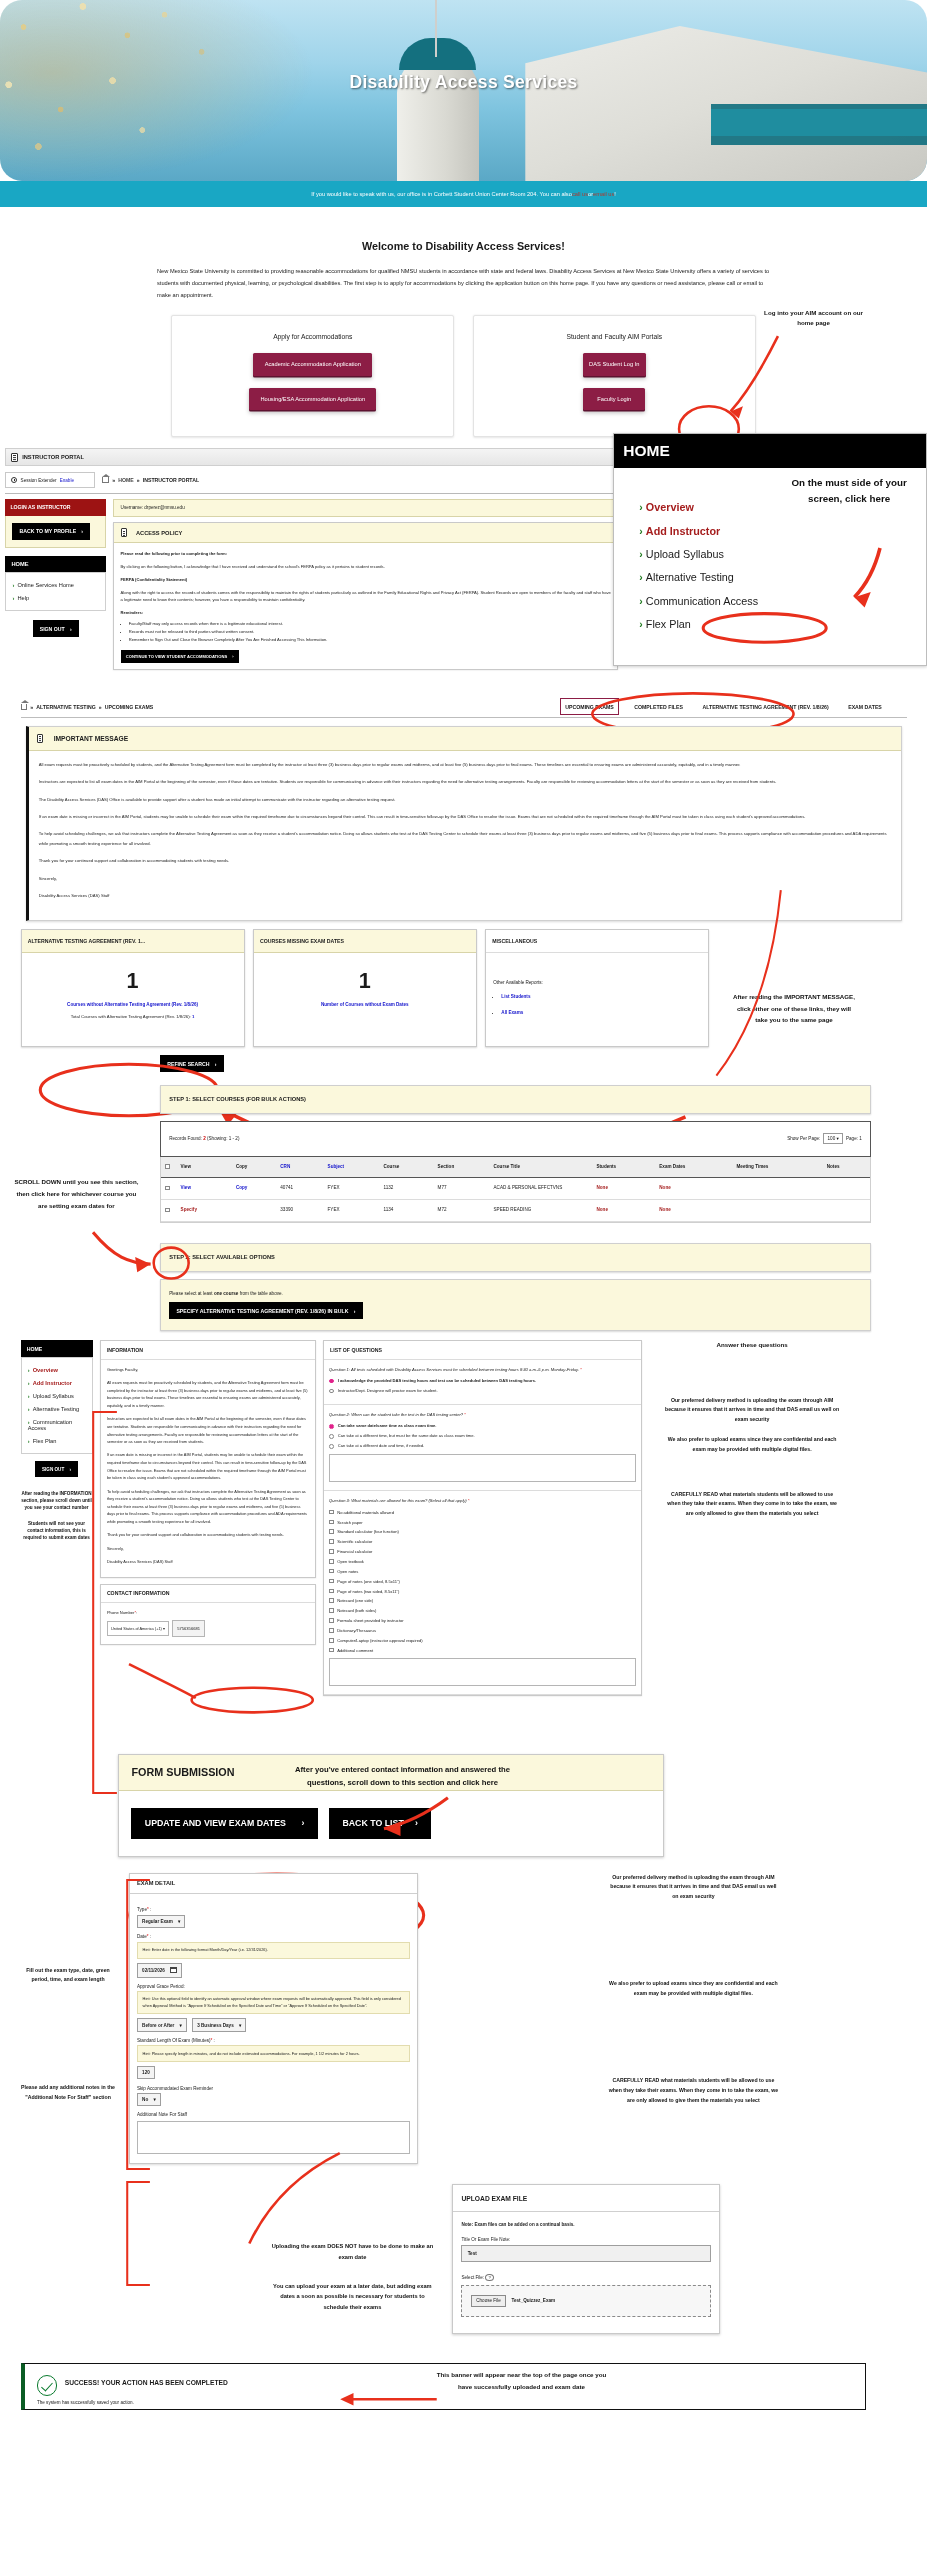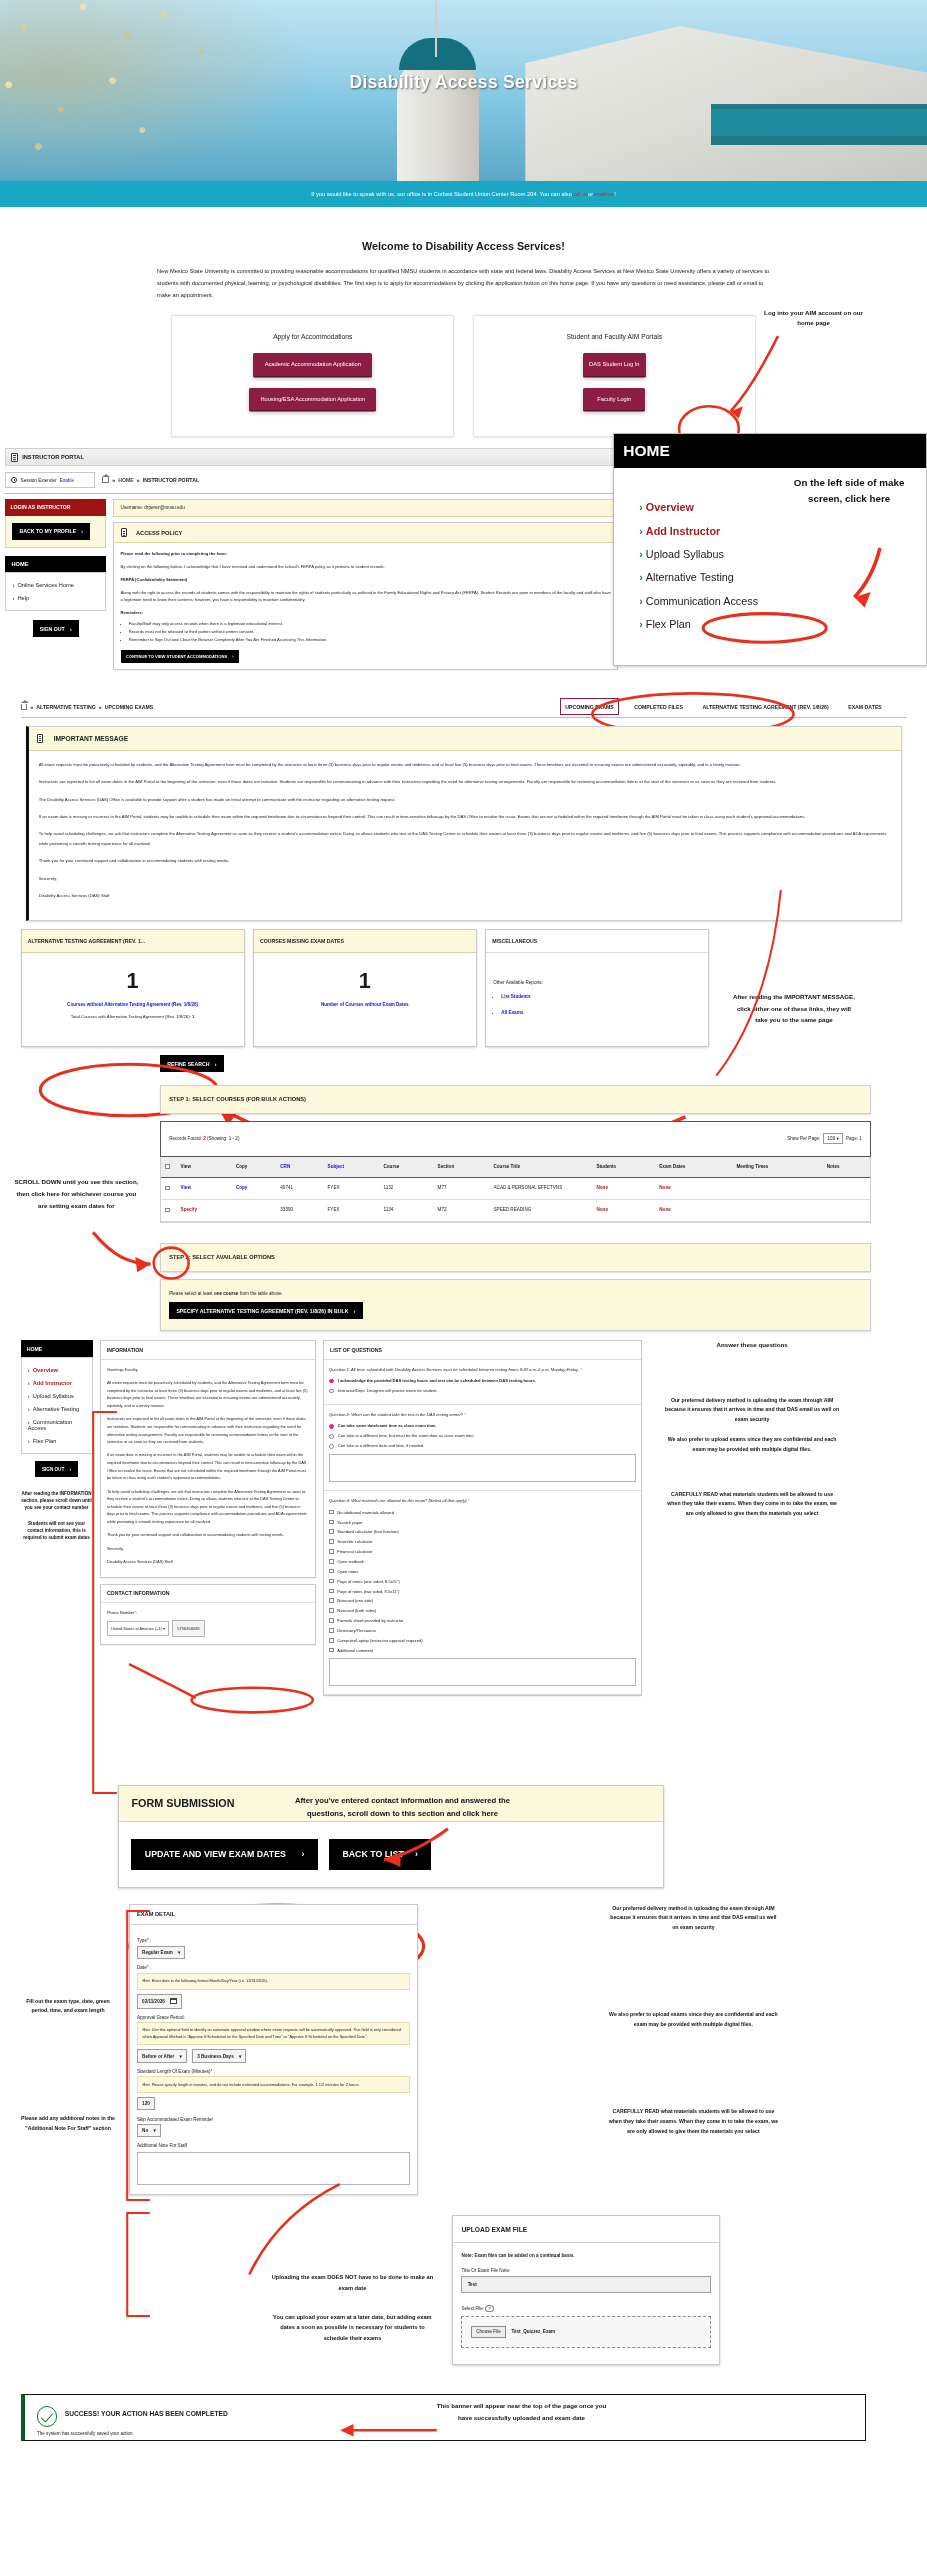--- a/index.html
+++ b/index.html
@@ -11,20 +11,21 @@
     font-family:"Liberation Sans", sans-serif;
     color:#1a1a1a;
     position:relative;
   }
   .page { position:relative; width:927px; }
 
   
   .hero {
     position:relative; height:181px; width:927px; overflow:hidden;
     background:linear-gradient(180deg,#bfe3f2 0%, #9fd4ea 35%, #7fc4df 60%, #5aa8c6 100%);
+    border-radius:22px;
   }
   .hero-bldg {
     position:absolute; right:0; bottom:0; width:515px; height:155px;
     background:
       linear-gradient(160deg, rgba(240,240,236,1) 0%, rgba(222,222,216,1) 55%, rgba(200,200,194,1) 100%);
     clip-path: polygon(22% 100%, 22% 24%, 52% 0%, 100% 30%, 100% 100%);
   }
   .hero-teal1 { position:absolute; right:0; bottom:36px; width:216px; height:41px; background:#12707f; opacity:.92;}
   .hero-teal2 { position:absolute; right:0; bottom:45px; width:216px; height:27px; background:#1f8fa2; opacity:.9;}
   .hero-tower {
@@ -377,21 +378,21 @@
       <div class="hd">HOME</div>
       <ul>
         <li><span class="chev">›</span><span class="m-red">Overview</span></li>
         <li><span class="chev">›</span><span class="m-red">Add Instructor</span></li>
         <li><span class="chev">›</span><span>Upload Syllabus</span></li>
         <li><span class="chev">›</span><span>Alternative Testing</span></li>
         <li><span class="chev">›</span><span>Communication Access</span></li>
         <li><span class="chev">›</span><span>Flex Plan</span></li>
       </ul>
     </div>
-    <div class="ann big" style="position:absolute; right:13.4px; top:27px; width:129px;">On the left side of make screen, click here</div>
+    <div class="ann big" style="position:absolute; right:13.4px; top:27px; width:129px;">On the must side of your screen, click here</div>
     <svg class="ann-svg" style="right:20.6px; top:100px; width:134px; height:82px;" viewBox="0 0 260 160" width="134" height="82">
       <path d="M210 0 C200 40, 185 70, 160 96" fill="none" stroke="#e8301c" stroke-width="7"></path>
       <polygon points="160,96 192,86 180,116" fill="#e8301c"></polygon>
       <ellipse cx="-15" cy="156" rx="120" ry="28" fill="none" stroke="#e8301c" stroke-width="6"></ellipse>
     </svg>
   </div>
 
   <div style="position:relative; margin-top:23px;">
     <div class="tabs-row">
       <div class="breadcrumb" style="flex:none;">
@@ -722,21 +723,21 @@
       <ellipse cx="300" cy="80" rx="118" ry="24" fill="none" stroke="#e8301c" stroke-width="5"></ellipse>
       <path d="M60 10 C120 40, 170 64, 190 76" fill="none" stroke="#e8301c" stroke-width="5"></path>
     </svg>
     <svg class="ann-svg" style="left:67px; top:72px; width:31px; height:381px;" viewBox="0 0 60 740" width="31" height="381">
       <path d="M56 0 L10 0 L10 740 L56 740" fill="none" stroke="#e8301c" stroke-width="4"></path>
     </svg>
   </div>
 
   <div style="position:relative;">
     <div class="ann" style="left:289px; top:9.3px; width:227px; font-size:7.7px; line-height:1.7;">After you've entered contact information and answered the questions, scroll down to this section and click here</div>
-    <div class="formsub" style="margin-top:89px;">
+    <div class="formsub" style="margin-top:58px;">
       <div class="hd">FORM SUBMISSION</div>
       <div class="bd">
         <button class="bigblack">
           <span>UPDATE AND VIEW EXAM DATES</span>
             <span>›</span>
         </button>
         <button class="bigblack sm">
           <span>BACK TO LIST</span>
             <span>›</span>
         </button>

